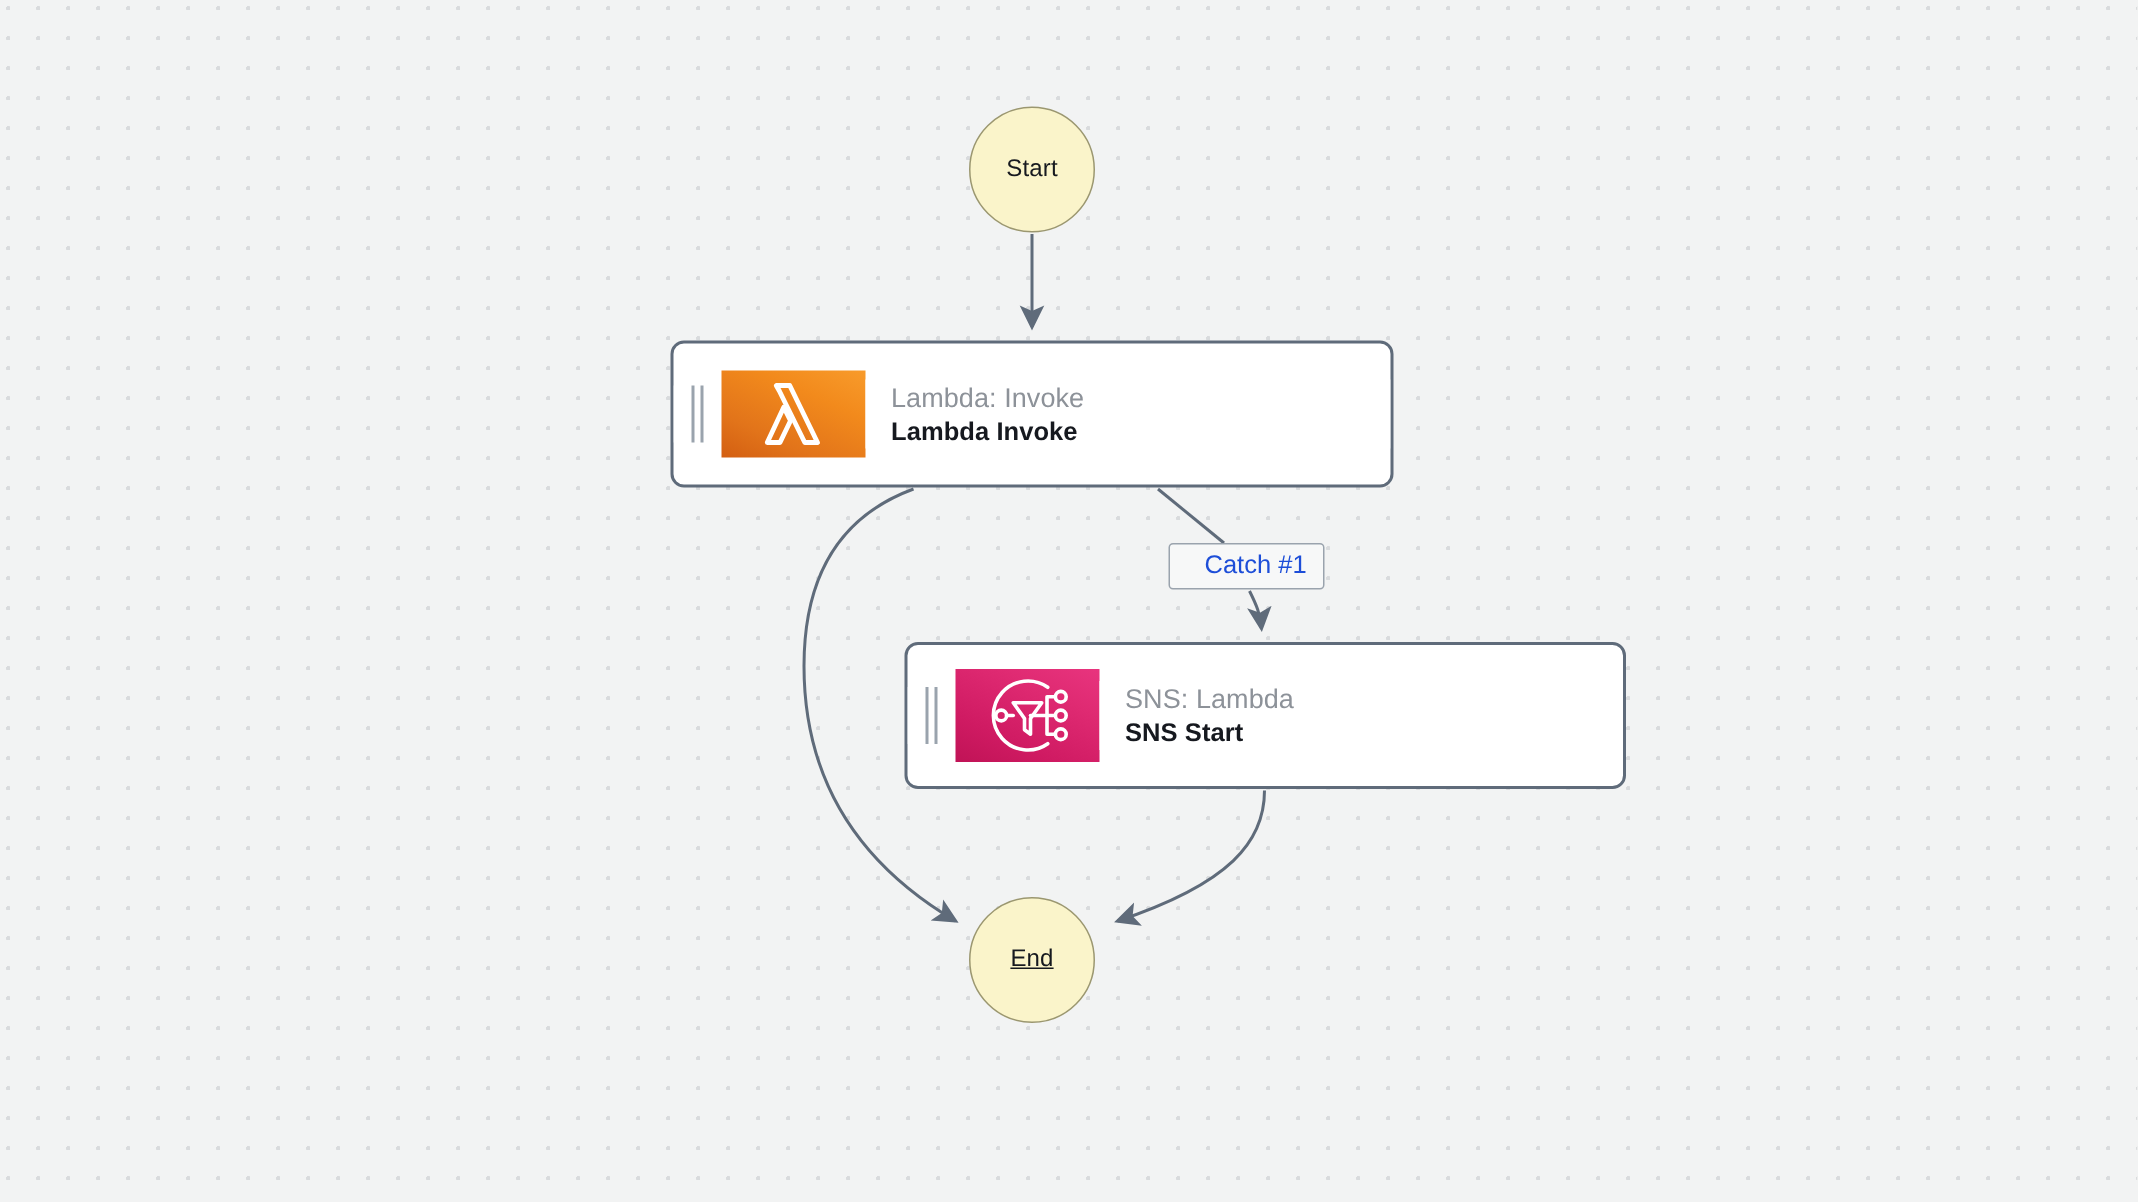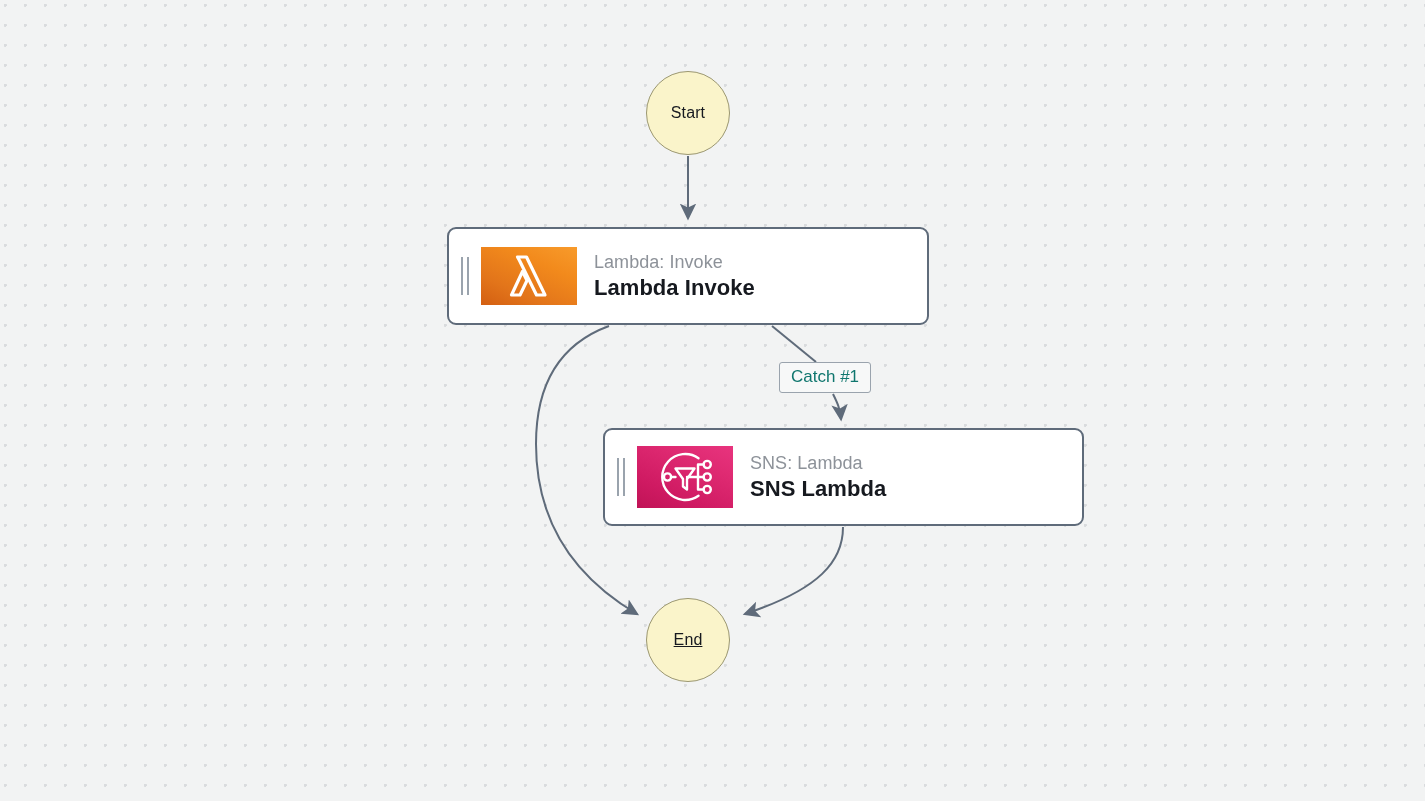--- a/index.html
+++ b/index.html
@@ -110,36 +110,36 @@
     padding-left: 17px;
     background: #ffffff;
   }
   .state-subtitle {
     font-size: 18px;
     color: #8d9299;
     line-height: 1.35;
     letter-spacing: .05px;
   }
   .state-title {
-    font-size: 22px;
+    font-size: 17px;
     font-weight: bold;
     color: #16191f;
     line-height: 1.3;
     letter-spacing: .05px;
   }
 
   
   .edge-label {
     position: absolute;
     background: #f7f8f8;
     border: 1px solid #9aa3ad;
     border-radius: 3px;
-    color: #0f766e;
+    color: #1d4ed8;
     font-size: 17px;
-    padding: 4px 11px 5px 11px;
+    padding: 4px 11px 5px 23px;
     white-space: nowrap;
     box-sizing: border-box;
   }
   #catch-label-1 { left: 779px; top: 362px; }
 </style>
 </head>
 <body>
 
 <div id="canvas">
 
@@ -214,21 +214,21 @@
         <path d="M44 31 L44 43.5 L49.5 43.5"></path>
 
         <circle cx="53.2" cy="18.5" r="3.6"></circle>
         <circle cx="53.2" cy="31" r="3.6"></circle>
         <circle cx="53.2" cy="43.5" r="3.6"></circle>
       </svg>
     </div>
 
     <div class="state-text">
       <div class="state-subtitle">SNS: Lambda</div>
-      <div class="state-title">SNS Lambda</div>
+      <div class="state-title">SNS Start</div>
     </div>
   </div>
 
   <div id="end-node" class="terminal">
     <span>End</span>
   </div>
 
 </div>
 
 </body></html>

